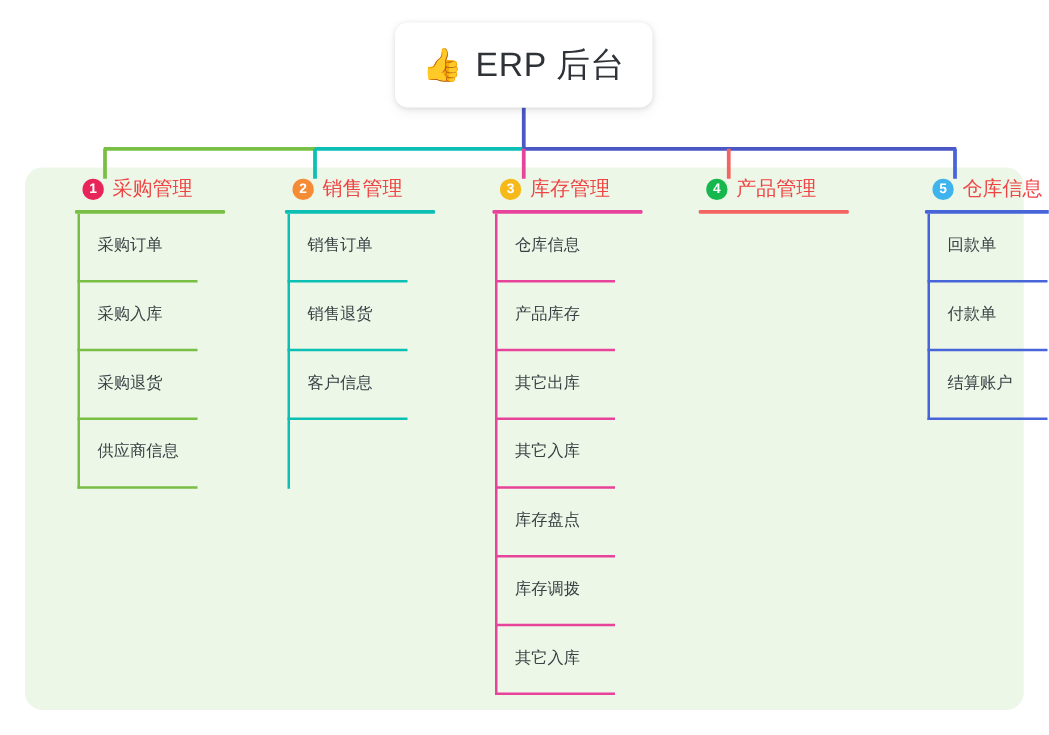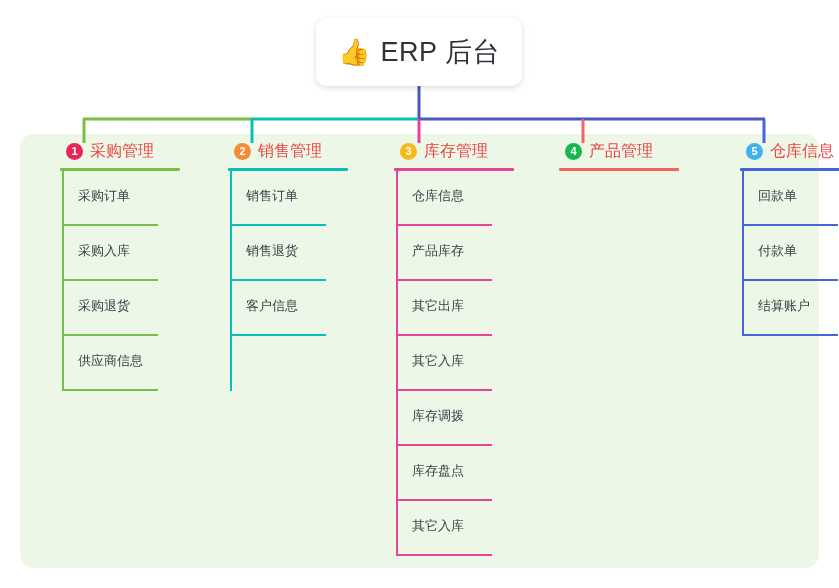--- a/index.html
+++ b/index.html
@@ -234,25 +234,25 @@
         </div>
         <div class="item">
           <span class="item-label">其它出库</span>
           <div class="item-rule" style="background: rgb(232, 67, 154);"></div>
         </div>
         <div class="item">
           <span class="item-label">其它入库</span>
           <div class="item-rule" style="background: rgb(232, 67, 154);"></div>
         </div>
         <div class="item">
+          <span class="item-label">库存盘点</span>
+          <div class="item-rule" style="background: rgb(232, 67, 154);"></div>
+        </div>
+        <div class="item">
           <span class="item-label">库存调拨</span>
-          <div class="item-rule" style="background: rgb(232, 67, 154);"></div>
-        </div>
-        <div class="item">
-          <span class="item-label">库存盘点</span>
           <div class="item-rule" style="background: rgb(232, 67, 154);"></div>
         </div>
         <div class="item">
           <span class="item-label">其它入库</span>
           <div class="item-rule" style="background: rgb(232, 67, 154);"></div>
         </div>
       </div>
     </div>
     <div class="column" style="left: 527px;">
       <div class="col-head">

